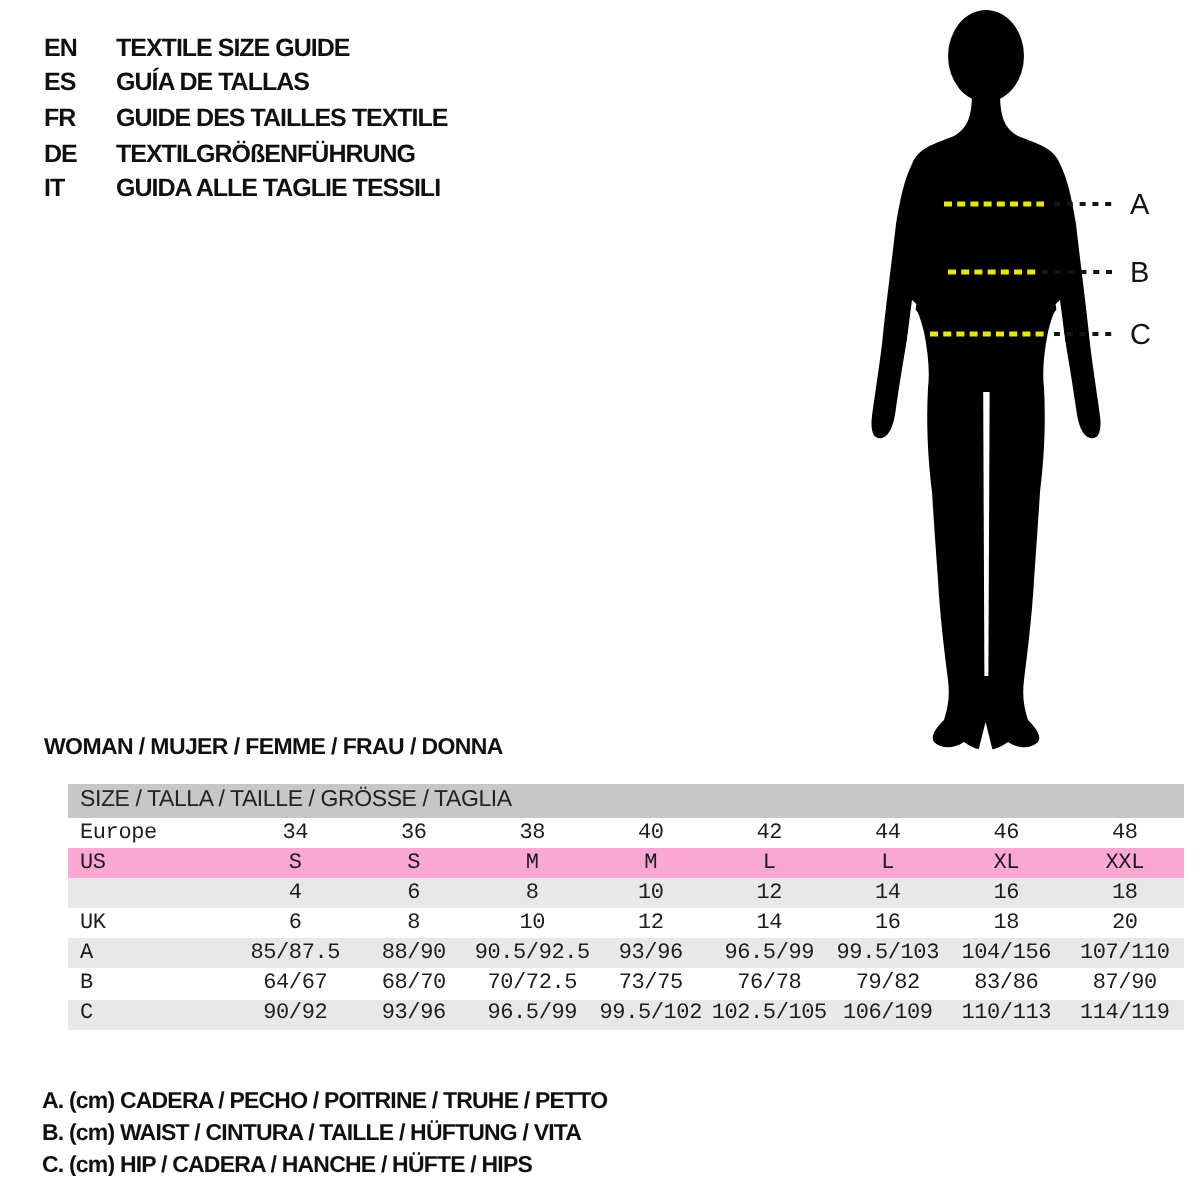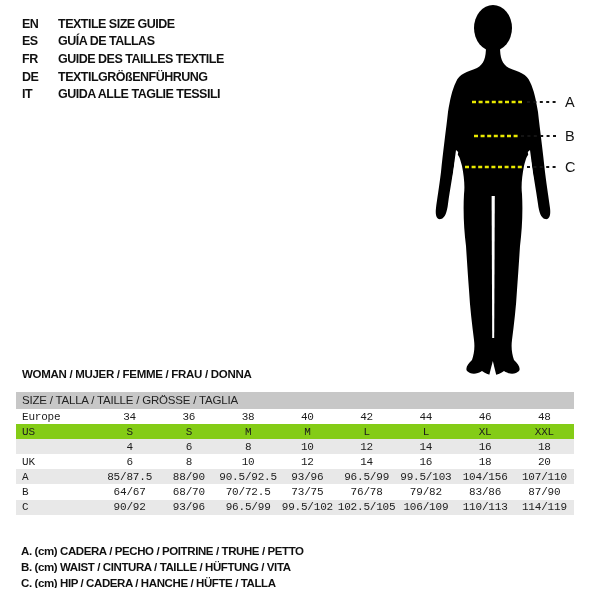--- a/index.html
+++ b/index.html
@@ -11,21 +11,21 @@
   .lang-block { position:absolute; left:22px; top:15px; }
   .lang-row { display:flex; height:17.6px; align-items:center;
               font-weight:bold; font-size:12.5px; letter-spacing:-0.5px; color:#101010; }
   .lang-code { width:36px; flex:0 0 36px; }
   
   .figure-wrap { position:absolute; left:430px; top:0px; width:170px; height:380px; }
   
   .section-title { position:absolute; left:22px; top:368px;
                    font-weight:bold; font-size:11.5px; letter-spacing:-0.3px; color:#101010; }
   
-  .size-table { position:absolute; left:16px; top:392px; width:558px;
+  .size-table { position:absolute; left:34px; top:392px; width:558px;
                 font-size:11px; color:#1c1c1c; letter-spacing:-0.2px; }
   .thead { height:17px; line-height:17px; padding-left:6px;
            font-size:11.5px; color:#232323; }
   .trow { display:flex; height:15.1px; align-items:center;font-family:Liberation Mono, monospace; }
   .tcell { flex:1; text-align:center; white-space:nowrap; }
   .tcell.rlabel { flex:0 0 78px; text-align:left; padding-left:6px; }
   
   .legend { position:absolute; left:21px; top:543px;
             font-weight:bold; font-size:11.5px; letter-spacing:-0.4px;
             line-height:16.2px; color:#101010; }
@@ -129,21 +129,21 @@
           <div class="tcell rlabel">Europe</div>
           <div class="tcell">34</div>
           <div class="tcell">36</div>
           <div class="tcell">38</div>
           <div class="tcell">40</div>
           <div class="tcell">42</div>
           <div class="tcell">44</div>
           <div class="tcell">46</div>
           <div class="tcell">48</div>
         </div>
-        <div class="trow" style="background: #84cc16; justify-content: space-between;">
+        <div class="trow" style="background: #f9a8d4; justify-content: space-between;">
           <div class="tcell rlabel">US</div>
           <div class="tcell">S</div>
           <div class="tcell">S</div>
           <div class="tcell">M</div>
           <div class="tcell">M</div>
           <div class="tcell">L</div>
           <div class="tcell">L</div>
           <div class="tcell">XL</div>
           <div class="tcell">XXL</div>
         </div>
@@ -201,16 +201,16 @@
           <div class="tcell">106/109</div>
           <div class="tcell">110/113</div>
           <div class="tcell">114/119</div>
         </div>
       </div>
   </div>
 
   <div class="legend">
     <div>A. (cm) CADERA / PECHO / POITRINE / TRUHE / PETTO</div>
     <div>B. (cm) WAIST / CINTURA / TAILLE / HÜFTUNG / VITA</div>
-    <div>C. (cm) HIP / CADERA / HANCHE / HÜFTE / TALLA</div>
+    <div>C. (cm) HIP / CADERA / HANCHE / HÜFTE / HIPS</div>
   </div>
 
 </div>
 
 </body></html>

